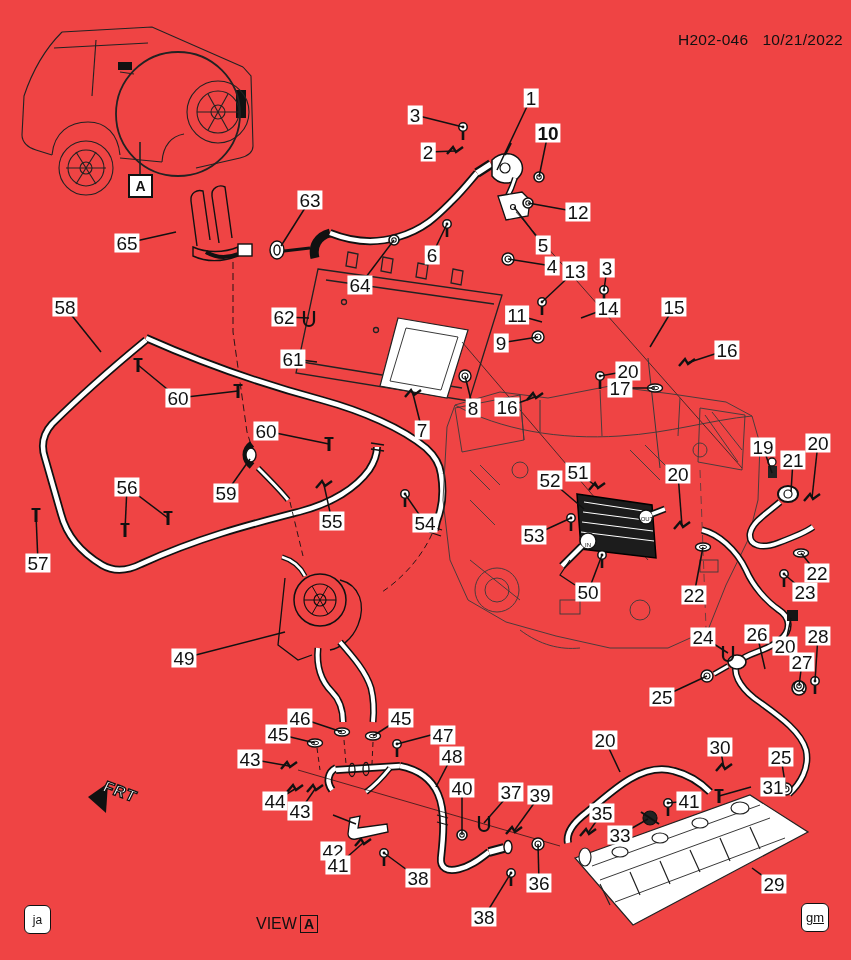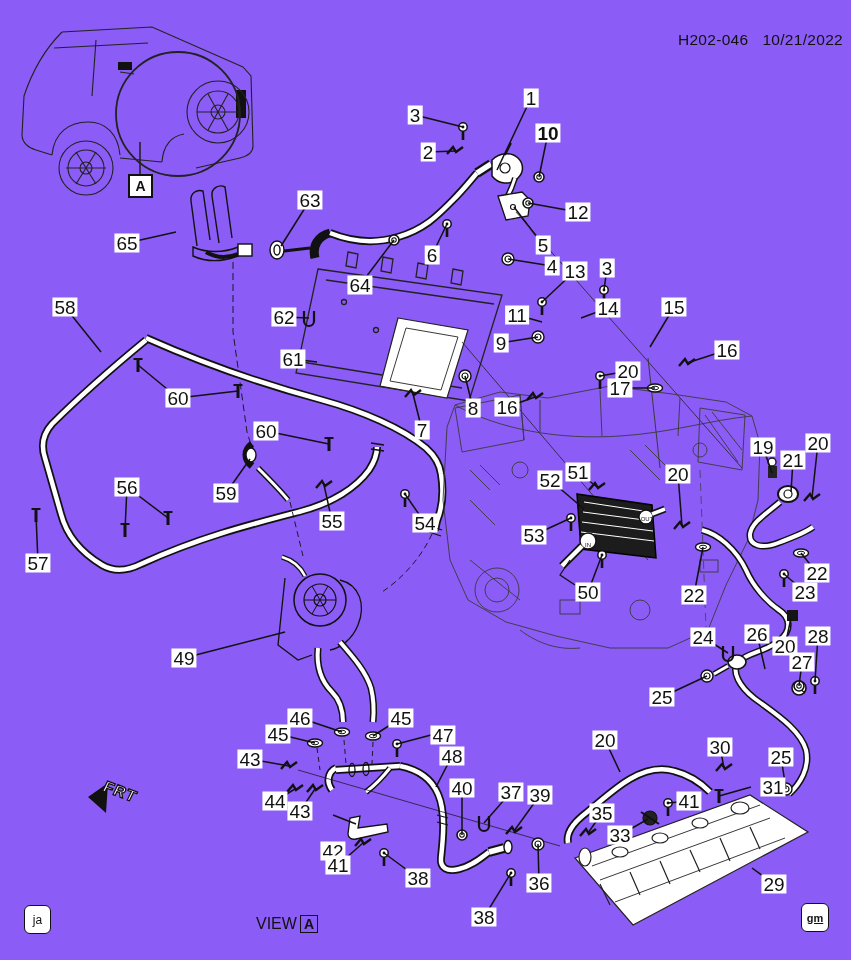--- a/index.html
+++ b/index.html
@@ -1,31 +1,31 @@
 <!DOCTYPE html>
 <html><head>
 <meta charset="utf-8">
 <style>
   html,body{margin:0;padding:0;background:#fff;}
-  .page{position:relative;width:851px;height:960px;background:#8b5cf6;overflow:hidden;
+  .page{position:relative;width:851px;height:960px;background:#ef4444;overflow:hidden;
         font-family:"Liberation Sans",sans-serif;color:#111;}
   .page svg{position:absolute;left:0;top:0;}
   #art-layer{z-index:1;}
   #leader-layer{z-index:2;}
   #label-layer{position:absolute;left:0;top:0;width:851px;height:960px;z-index:3;}
   .callout{position:absolute;transform:translate(-50%,-50%);font-size:19px;line-height:1;
            background:#fff;padding:0 2px;color:#111;white-space:nowrap;}
   .hdr{position:absolute;top:31px;right:8px;font-size:15.5px;letter-spacing:.3px;}
   .hdr .code{margin-right:14px;}
   .refbox{position:absolute;left:128px;top:174px;width:21px;height:20px;border:2.2px solid #111;
           display:flex;align-items:center;justify-content:center;font-size:14px;font-weight:bold;background:#fff;}
   .cornerbox{position:absolute;border:1.8px solid #111;border-radius:6px;background:#fff;
              display:flex;align-items:center;justify-content:center;}
   .ja{left:24px;top:905px;width:25px;height:27px;font-size:12px;}
-  .gm{left:801px;top:903px;width:26px;height:27px;font-size:11px;font-weight:bold;}
+  .gm{left:801px;top:903px;width:26px;height:27px;font-size:13px;font-weight:normal;}
   .gm span{text-decoration:underline;}
   .viewa{position:absolute;left:256px;top:915px;display:flex;align-items:center;font-size:16px;}
   .viewa .vbox{border:1.8px solid #111;padding:0 3px;margin-left:3px;font-size:14px;font-weight:bold;line-height:16px;}
   .frt{position:absolute;left:103px;top:783px;font-size:16px;font-weight:bold;letter-spacing:1px;
        color:#fff;-webkit-text-stroke:1.3px #111;transform:rotate(20deg) skewX(-6deg);}
   .micro{position:absolute;font-size:6px;line-height:1;color:#111;transform:translate(-50%,-50%);}
 </style>
 </head>
 <body>
 

